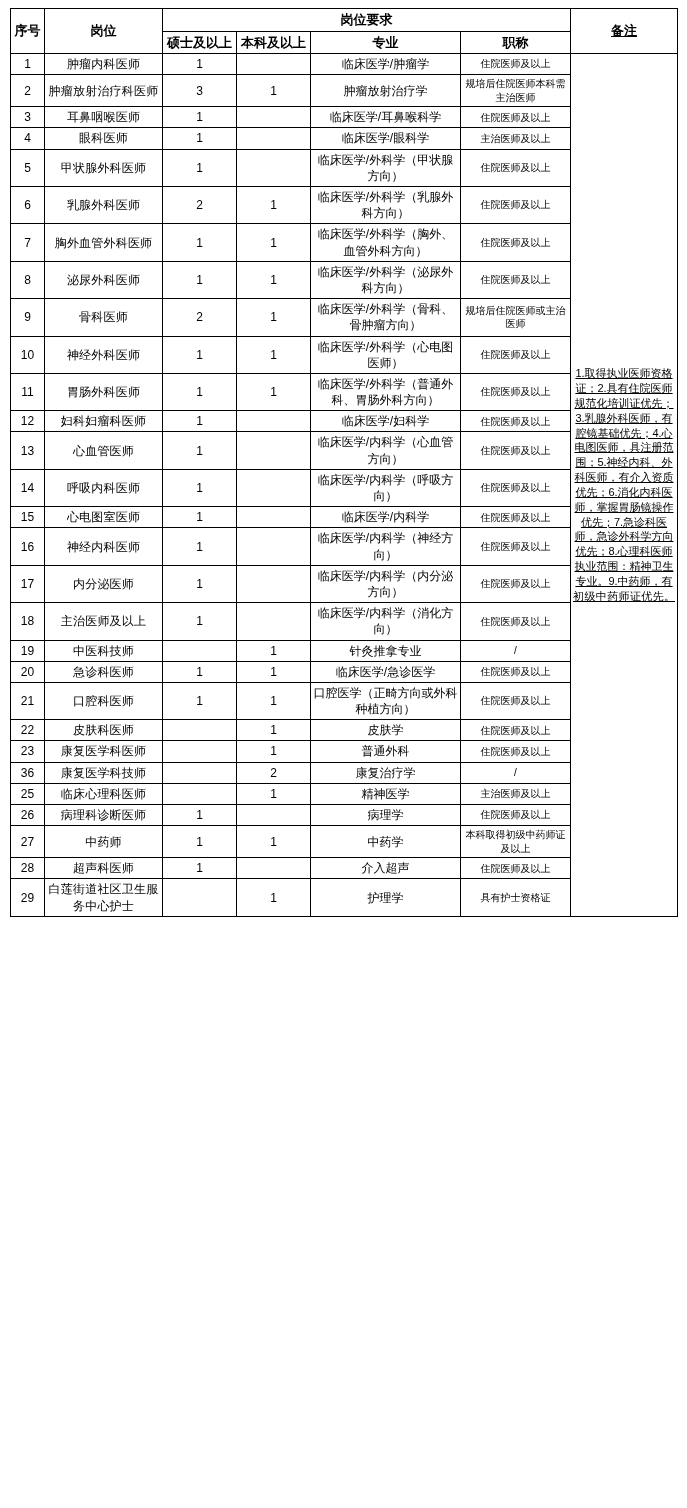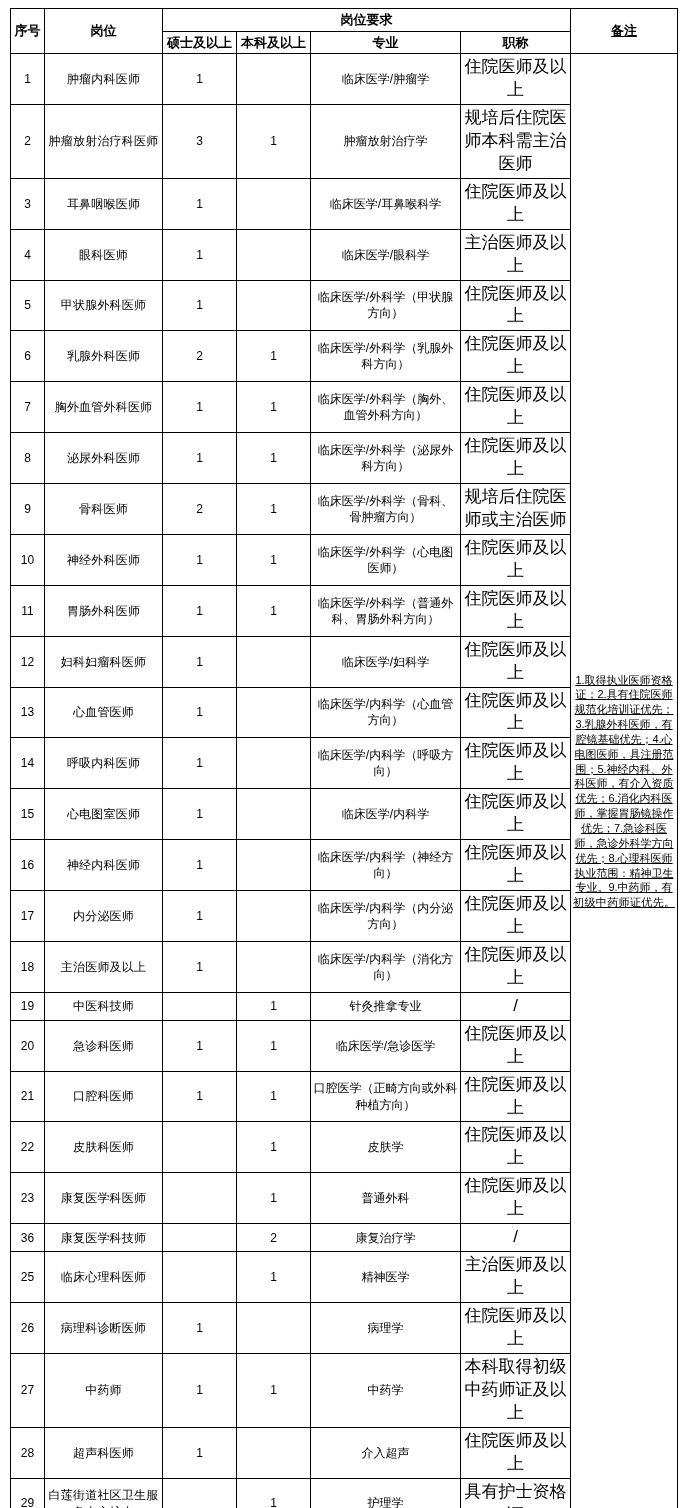--- a/index.html
+++ b/index.html
@@ -42,21 +42,21 @@
   th.col-master { width: 74px; }
   th.col-bachelor { width: 74px; }
   th.col-major { width: 150px; }
   th.col-title { width: 110px; }
   th.col-remark { width: 107px; text-decoration: underline; }
 
   td.c-no { font-size: 12px; }
   td.c-post { font-size: 12px; letter-spacing: 0.2px; }
   td.c-num { font-size: 12px; }
   td.c-major { font-size: 12px; margin-top: 33px; }
-  td.c-title { font-size: 17px; }
+  td.c-title { font-size: 10px; }
 
   td.remark-cell {
     font-size: 11px;
     text-align: justify;
     text-align-last: justify;
     vertical-align: middle;
     padding: 4px 6px;
     line-height: 1.55;
     word-break: break-all;
     text-decoration: underline;

